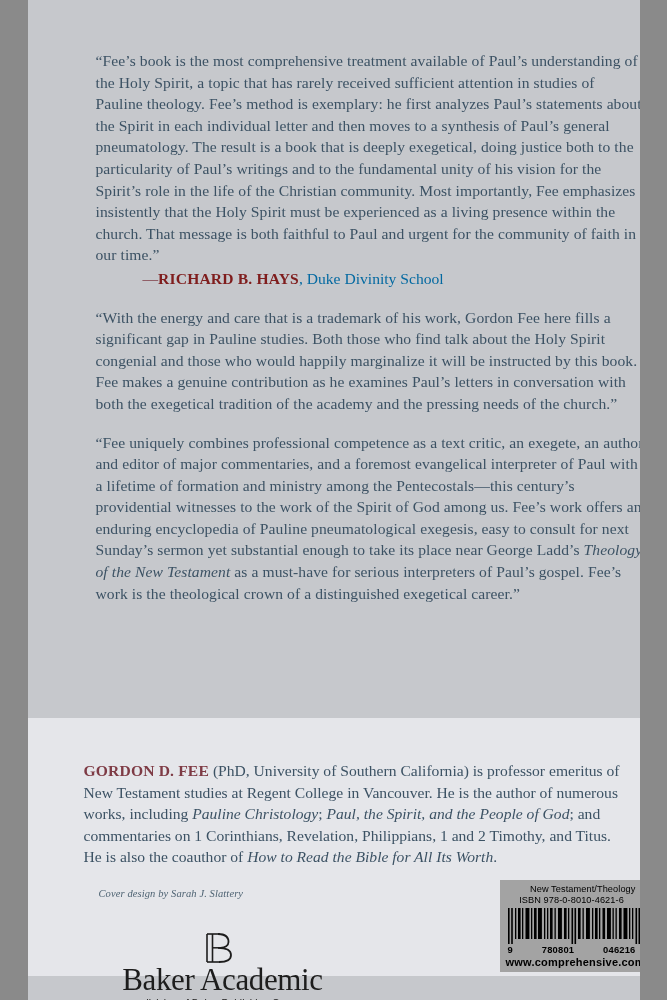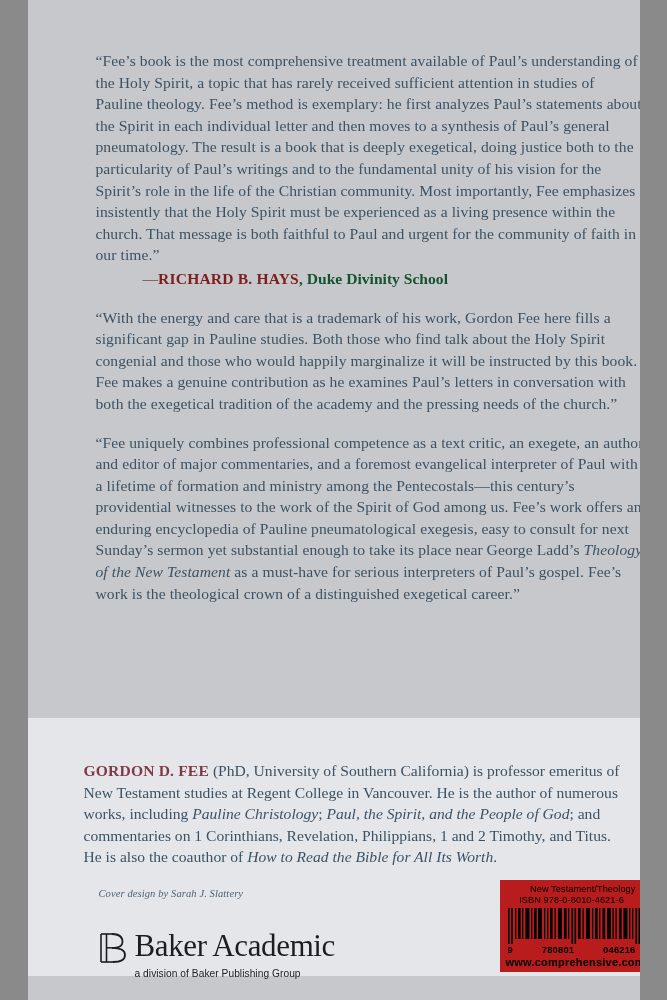--- a/index.html
+++ b/index.html
@@ -76,22 +76,21 @@
   }
   .attribution .dash {
     color: #7e3b45;
   }
   .attribution .who {
     color: #7f1d1d;
     font-weight: bold;
     letter-spacing: 0.01em;
   }
   .attribution .where {
-    color: #14532d;
-    font-weight: bold;
+    color: #0369a1;
   }
   .attribution .where2 {
     display: block;
     padding-left: 10px;
     text-indent: 0;
     color: #3c5264;
   }
 
   
   .bio {
@@ -126,21 +125,22 @@
 
   
   .logo {
     position: absolute;
     left: 70px;
     top: 931px;
     width: 250px;
   }
   .logo-row {
     display: flex;
-    align-items: flex-start;
+    align-items: center;
+    flex-direction: column;
   }
   .logo-mark {
     width: 30px;
     height: 34px;
     margin-right: 7px;
     position: relative;
     flex: none;
   }
   .logo-word {
     font-family: "Liberation Serif", "DejaVu Serif", serif;
@@ -158,21 +158,21 @@
     letter-spacing: 0.005em;
   }
 
   
   .barcode-box {
     position: absolute;
     left: 472px;
     top: 880px;
     width: 144px;
     height: 92px;
-    background: #b91c1c;
+    background: #a3a3a3;
     box-sizing: border-box;
     padding: 4px 6px 3px 6px;
     text-align: center;
     font-family: "Liberation Sans", "DejaVu Sans", sans-serif;
     color: #000;
   }
   .bc-category {
     font-size: 9.2px;
     line-height: 11px;
     letter-spacing: 0.01em;

